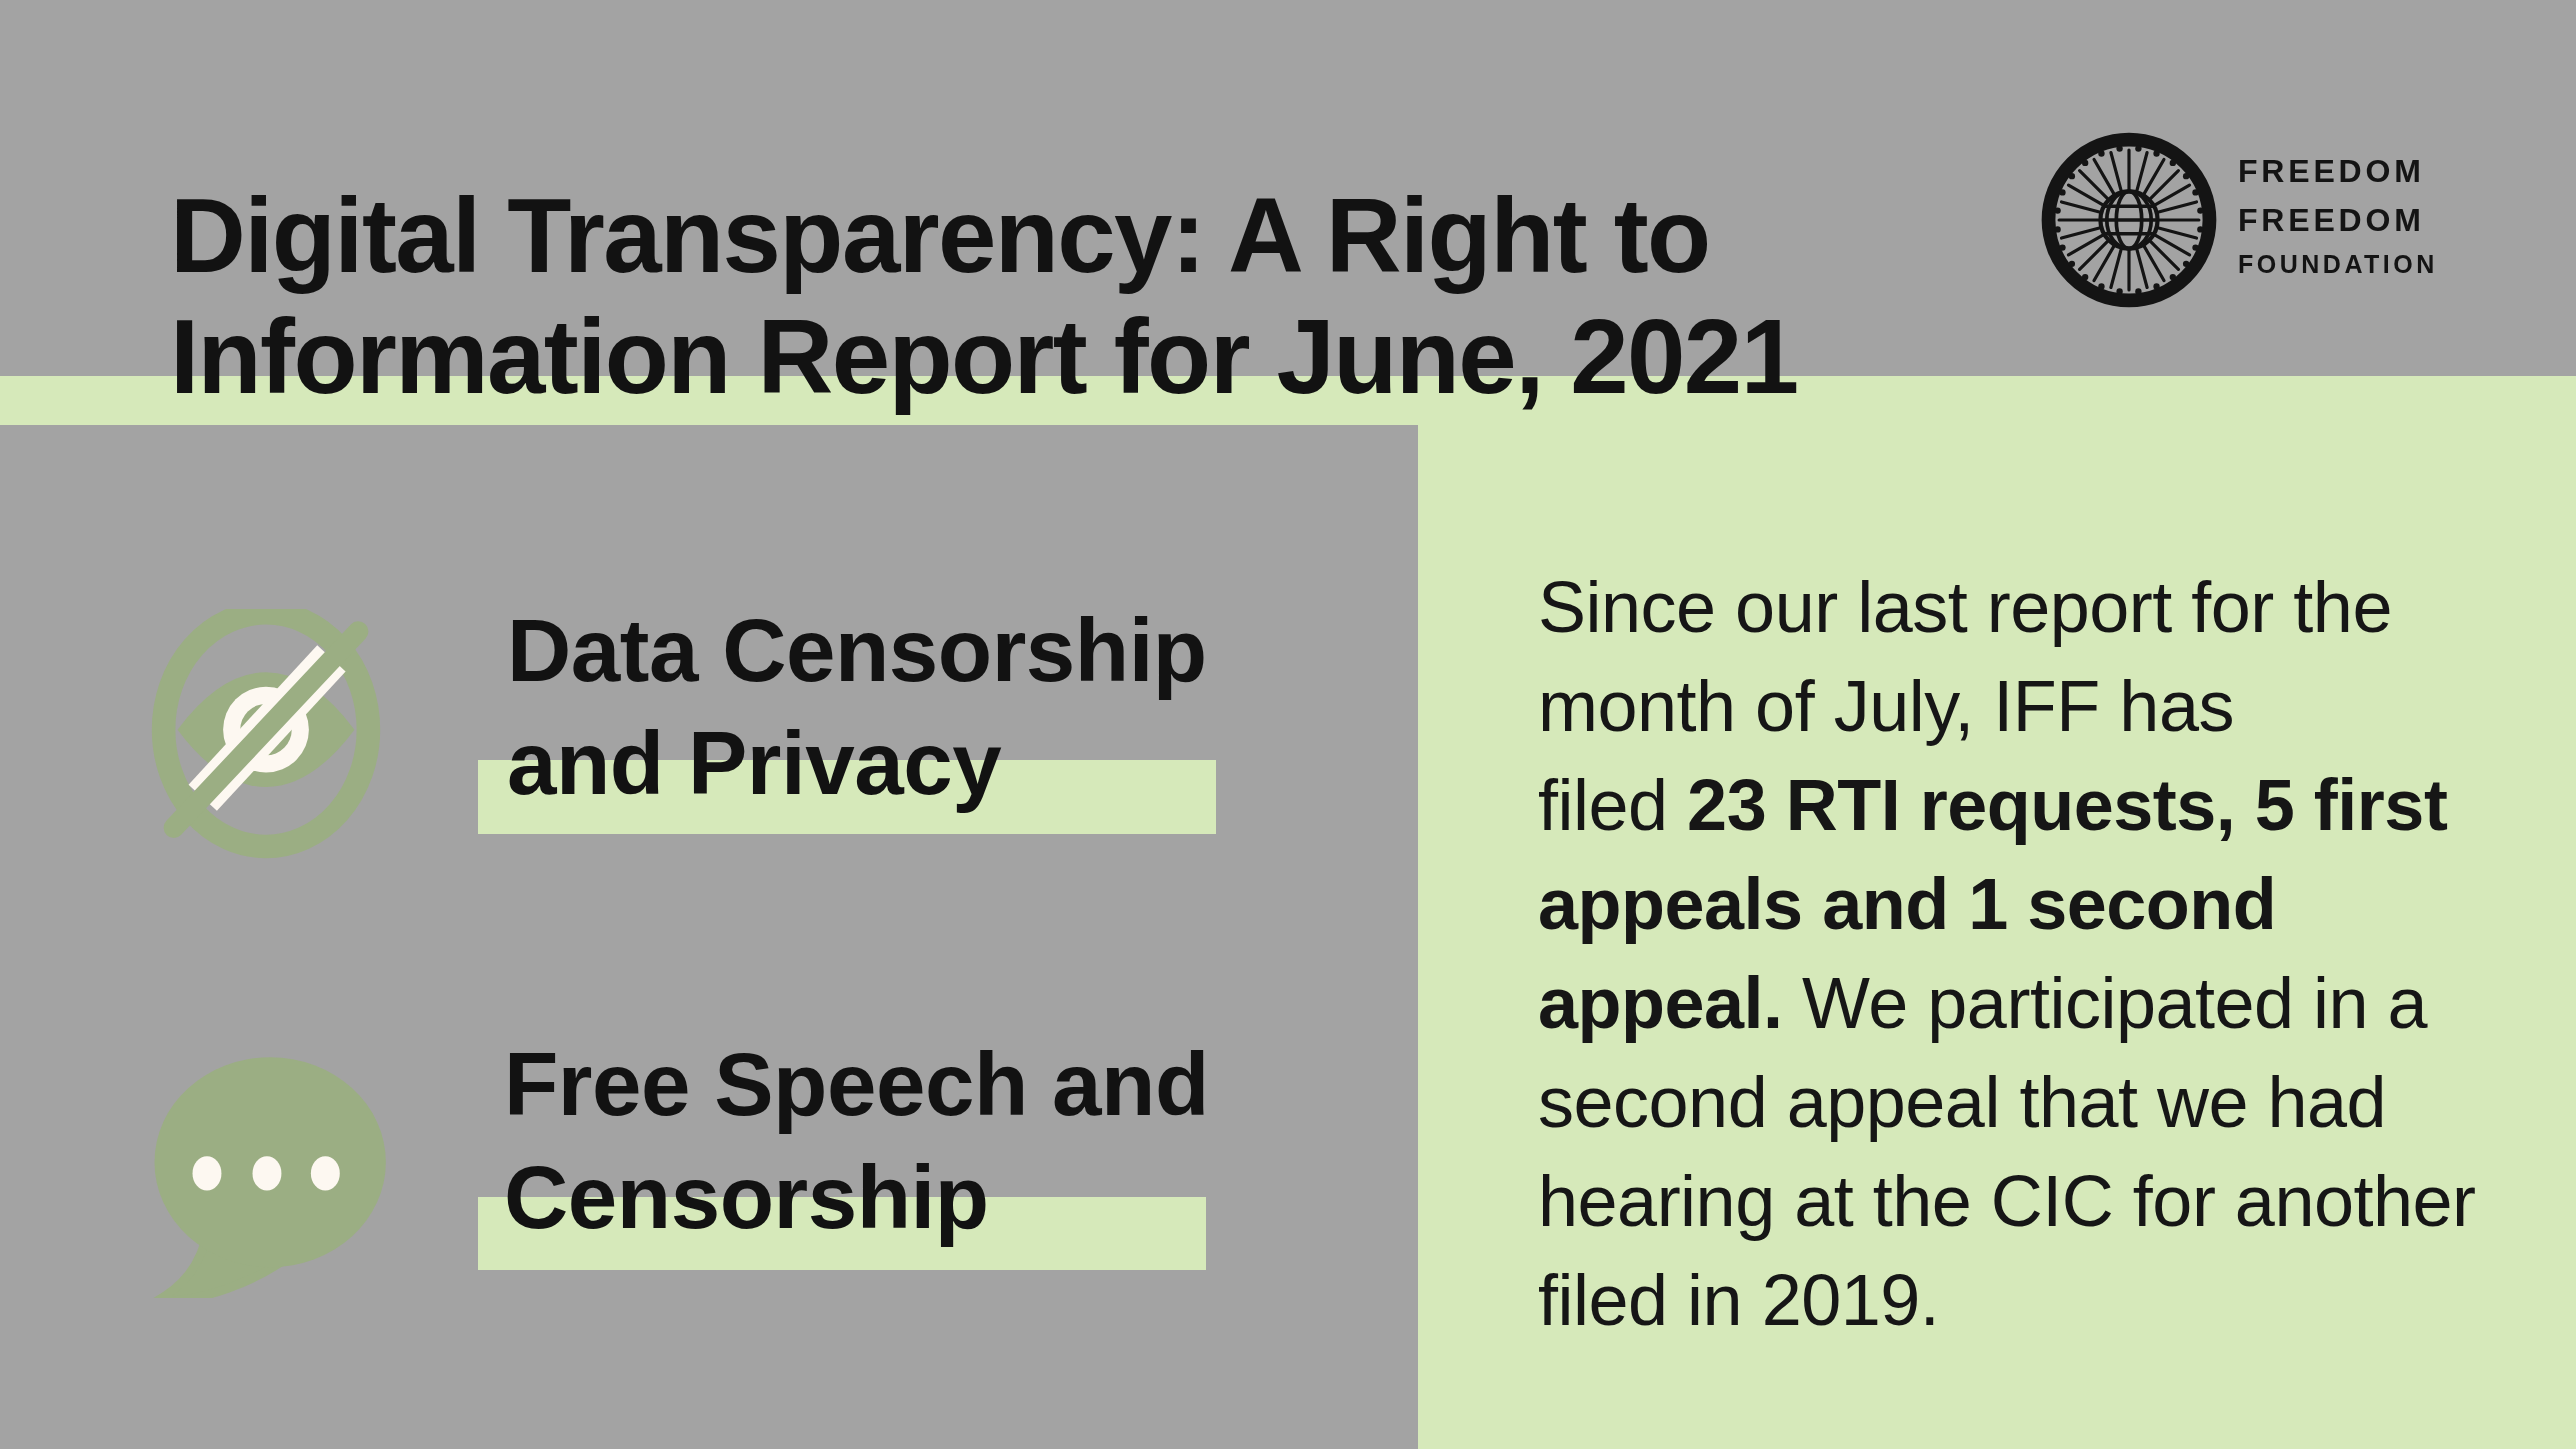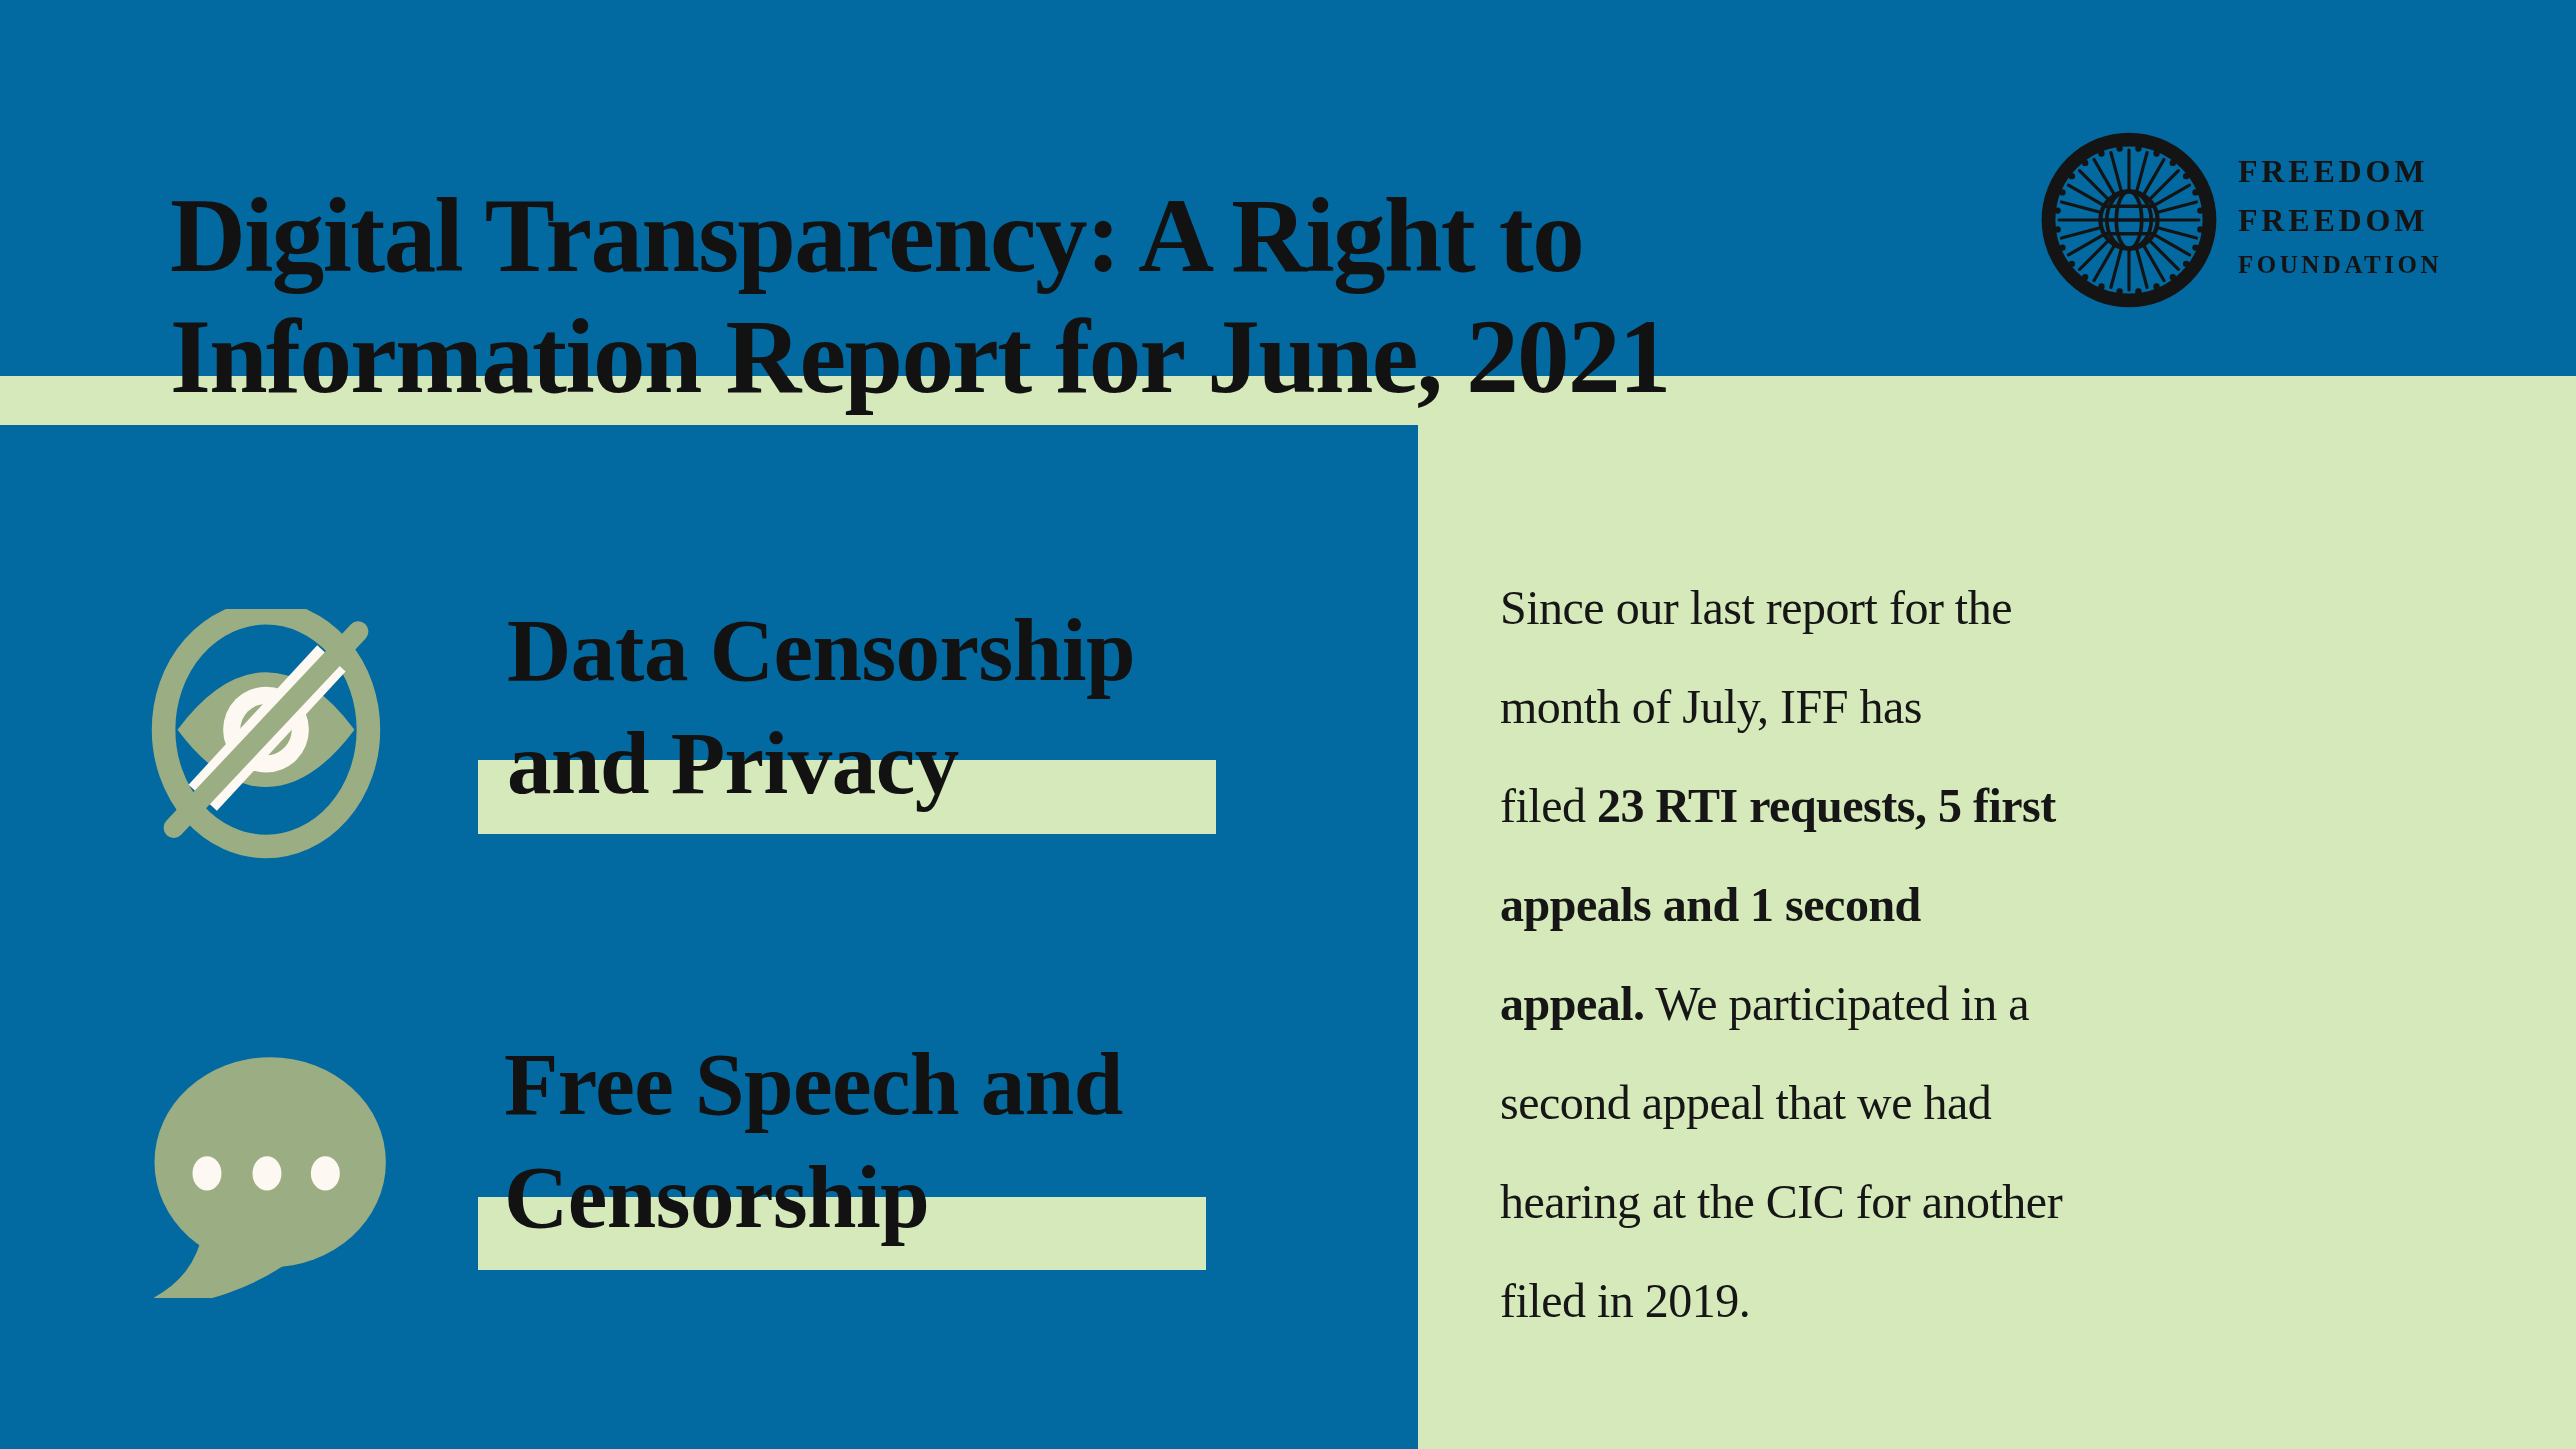--- a/index.html
+++ b/index.html
@@ -1,22 +1,22 @@
 <!DOCTYPE html>
 <html style="font-size:8.6px"><head>
 <meta charset="utf-8">
 <style>
   html, body { margin: 0; padding: 0; }
   .canvas {
     position: relative;
     width: 2576px;
     height: 1449px;
-    background: #0369a1;
+    background: #a3a3a3;
     overflow: hidden;
-    font-family: Liberation Serif, serif;
+    font-family: Liberation Sans, sans-serif;
     color: #141414;
   }
   .green-strip {
     position: absolute;
     left: 0; top: 376px;
     width: 2576px; height: 49px;
     background: #D6E9BA;
   }
   .green-panel {
     position: absolute;
@@ -73,22 +73,22 @@
     font-weight: 700;
     letter-spacing: -0.5px;
     color: #121212;
     white-space: nowrap;
     z-index: 2;
   }
   .topic-heading-1 { left: 507px; top: 594px; }
   .topic-heading-2 { left: 504px; top: 1028px; }
   .summary {
     position: absolute;
-    left: 1500px; top: 558px;
-    font-size: 48px;
+    left: 1538px; top: 558px;
+    font-size: 72px;
     line-height: 99px;
     letter-spacing: -0.5px;
     color: #161616;
     z-index: 2;
   }
   .summary .pline { white-space: nowrap; }
   .summary b { font-weight: 700; }
 </style>
 </head>
 <body>

